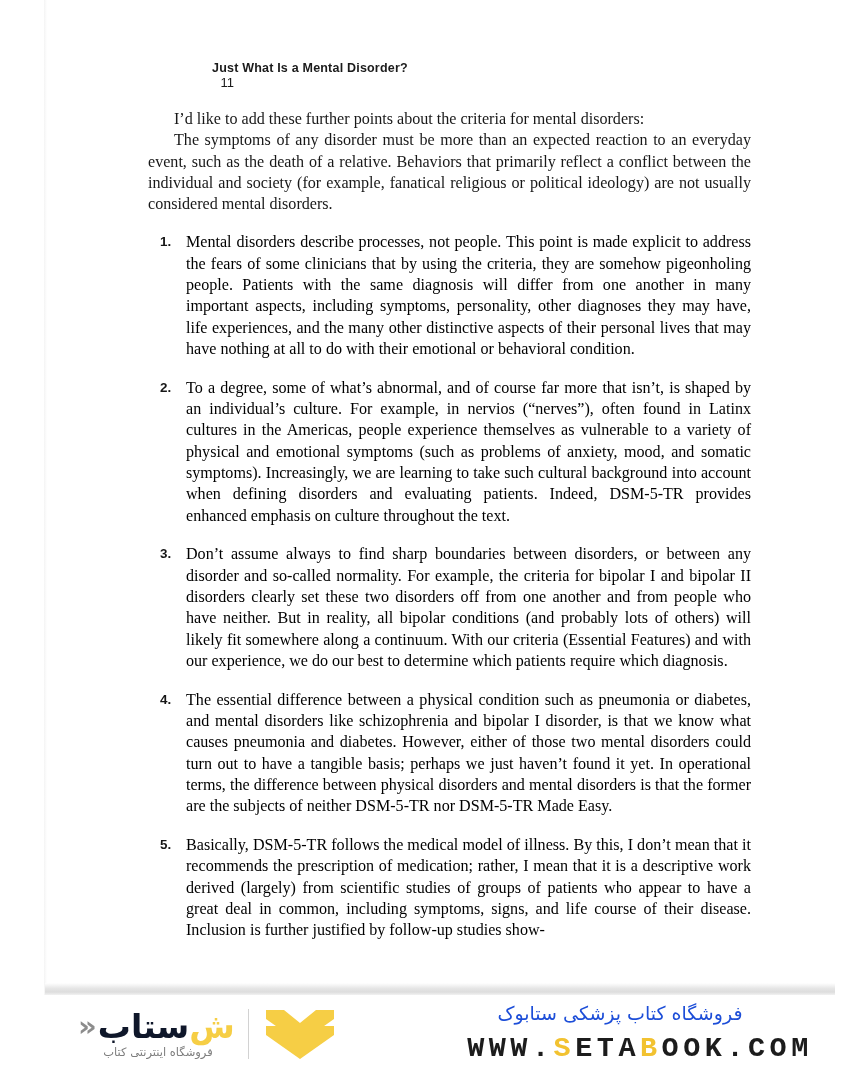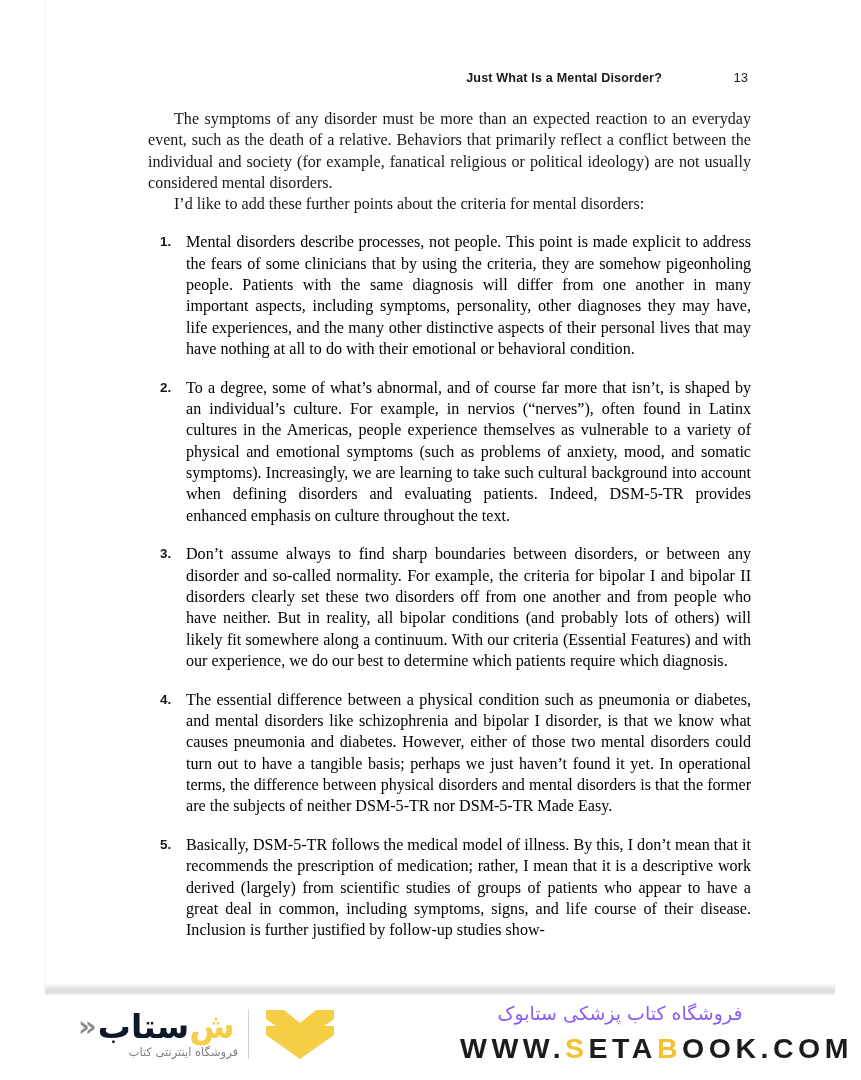--- a/index.html
+++ b/index.html
@@ -47,20 +47,21 @@
   
   #running-head {
     position: absolute;
     left: 148px;
     top: 70px;
     width: 600px;
     height: 20px;
     display: flex;
     align-items: baseline;
     justify-content: flex-end;
+    flex-direction: column;
   }
   #running-head .rh-title {
     font-family: "Liberation Sans", sans-serif;
     font-weight: bold;
     font-size: 12.5px;
     letter-spacing: 0.2px;
     color: #1b1b1b;
     white-space: nowrap;
   }
   #running-head .rh-page {
@@ -179,20 +180,21 @@
     font-weight: bold;
     color: #8c8c8c;
     margin-right: 1px;
     line-height: 1;
   }
   #logo-tagline {
     position: absolute;
     left: 0;
     top: 42px;
     width: 160px;
+    text-align: center;
     direction: rtl;
     font-family: "DejaVu Sans", sans-serif;
     font-size: 11.5px;
     color: #7e7e7e;
     white-space: nowrap;
   }
 
   
   #brand-divider {
     position: absolute;
@@ -218,55 +220,55 @@
     left: 420px;
     top: 6px;
     width: 400px;
     height: 74px;
   }
   #shop-line-fa {
     direction: rtl;
     text-align: center;
     font-family: "DejaVu Sans", sans-serif;
     font-size: 19px;
-    color: #8b5cf6;
+    color: #1d4ed8;
     line-height: 1.35;
     white-space: nowrap;
   }
   #site-url {
     margin-top: 5px;
     text-align: center;
-    font-family: Liberation Sans, sans-serif;
+    font-family: Liberation Mono, monospace;
     font-size: 28.5px;
     font-weight: bold;
     letter-spacing: 4.5px;
     color: #1c1c1c;
     white-space: nowrap;
     margin-left: 40px;
   }
   #site-url .hl { color: #F2C230; }
 </style>
 </head>
 <body>
 
 <div id="page-sheet">
 
   <div id="scan-left-edge"></div>
   <div id="scan-bottom-edge"></div>
 
   <div id="running-head">
     <span class="rh-title">Just What Is a Mental Disorder?</span>
-    <span class="rh-page">13</span>
+    <span class="rh-page">11</span>
   </div>
 
   <div id="text-column">
 
+    <p class="body-para indent">I’d like to add these further points about the criteria for mental disorders:</p>
+
     <p class="body-para indent">The symptoms of any disorder must be more than an expected reaction to an everyday event, such as the death of a relative. Behaviors that primarily reflect a conflict between the individual and society (for example, fanatical religious or political ideology) are not usually considered mental disorders.</p>
-
-    <p class="body-para indent">I’d like to add these further points about the criteria for mental disorders:</p>
 
     <ol id="criteria-list">
 
       <li>
         <span class="li-num">1.</span>
         <span class="li-text">Mental disorders describe processes, not people. This point is made explicit to address the fears of some clinicians that by using the criteria, they are somehow pigeonholing people. Patients with the same diagnosis will differ from one another in many important aspects, including symptoms, personality, other diagnoses they may have, life experiences, and the many other distinctive aspects of their personal lives that may have nothing at all to do with their emotional or behavioral condition.</span>
       </li>
 
       <li>
         <span class="li-num">2.</span>

